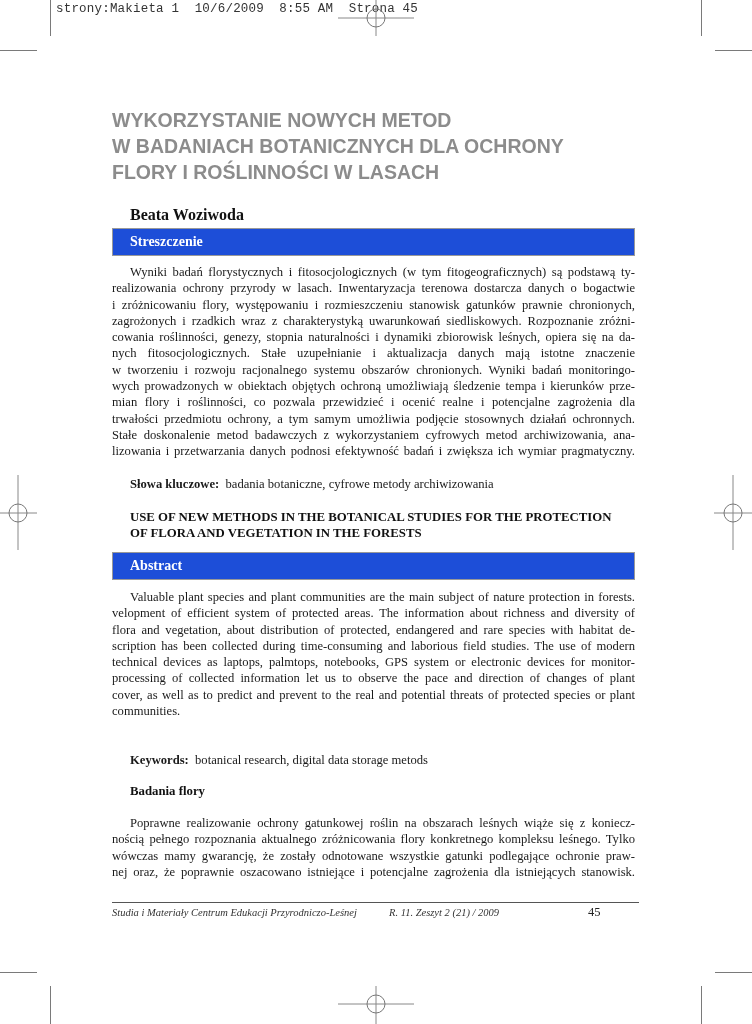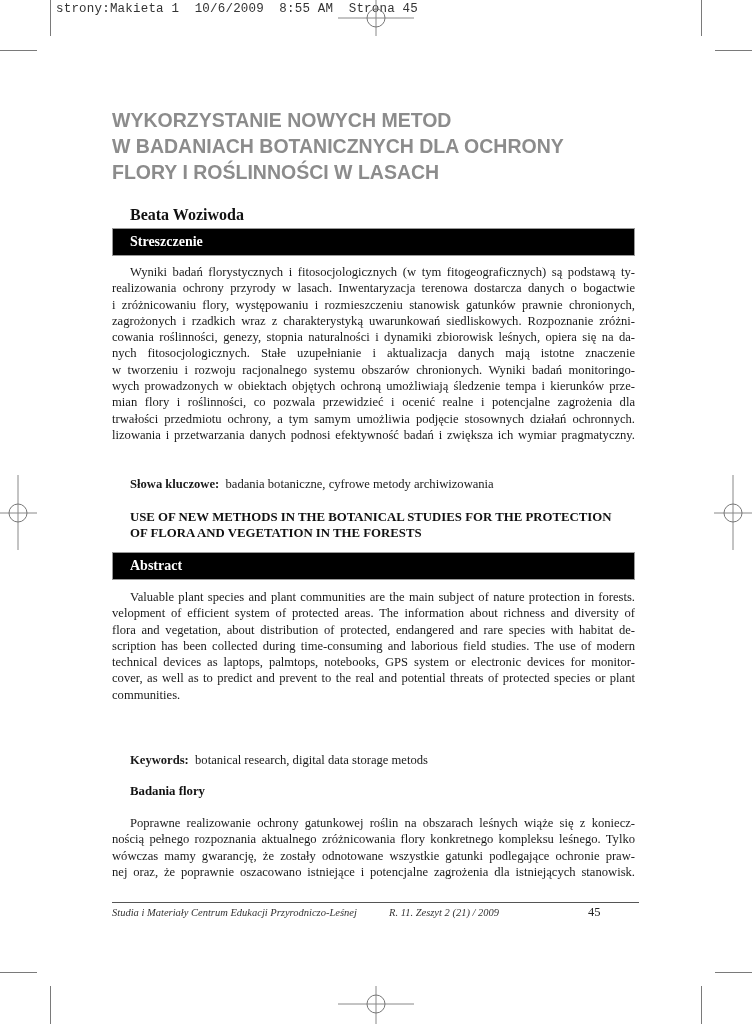--- a/index.html
+++ b/index.html
@@ -10,21 +10,21 @@
 
     .crop { position: absolute; background: #7a7a7a; }
     .reg { position: absolute; }
     .reg svg { display: block; }
 
     .title { position: absolute; left: 112px; top: 107px; width: 540px; font-family: "Liberation Sans", sans-serif; font-weight: bold; font-size: 19.5px; line-height: 26px; color: #8c8c8c; letter-spacing: 0px; }
     .title div { white-space: nowrap; }
 
     .author { position: absolute; left: 130px; top: 198px; font-size: 16px; font-weight: bold; color: #111; margin-top: 8px; }
 
-    .bar { position: absolute; left: 112px; width: 523px; height: 28px; background: #000000; border: 1px solid #999; box-sizing: border-box; }
+    .bar { position: absolute; left: 112px; width: 523px; height: 28px; background: #1d4ed8; border: 1px solid #999; box-sizing: border-box; }
     .bar span { position: absolute; left: 17px; top: 5px; font-size: 14px; font-weight: bold; color: #ffffff; }
 
     .para { position: absolute; left: 112px; width: 523px; font-size: 12.6px; line-height: 16.3px; text-align: justify; color: #1a1a1a; }
     .para .ln { display: block; text-align: justify; text-align-last: justify; white-space: nowrap; height: 16.3px; }
     .para .ln.last { text-align-last: left; }
     .para .ln.ind { padding-left: 18px; }
     .kw { position: absolute; left: 130px; font-size: 12.6px; color: #1a1a1a; white-space: nowrap; }
     .kw b { font-weight: bold; }
 
     .entitle { position: absolute; left: 130px; top: 509px; font-size: 12.8px; line-height: 16px; font-weight: bold; color: #111; white-space: nowrap; }
@@ -95,20 +95,21 @@
   <span class="ln ind">Wyniki badań florystycznych i fitosocjologicznych (w tym fitogeograficznych) są podstawą ty-</span>
   <span class="ln">realizowania ochrony przyrody w lasach. Inwentaryzacja terenowa dostarcza danych o bogactwie</span>
   <span class="ln">i zróżnicowaniu flory, występowaniu i rozmieszczeniu stanowisk gatunków prawnie chronionych,</span>
   <span class="ln">zagrożonych i rzadkich wraz z charakterystyką uwarunkowań siedliskowych. Rozpoznanie zróżni-</span>
   <span class="ln">cowania roślinności, genezy, stopnia naturalności i dynamiki zbiorowisk leśnych, opiera się na da-</span>
   <span class="ln">nych fitosocjologicznych. Stałe uzupełnianie i aktualizacja danych mają istotne znaczenie</span>
   <span class="ln">w tworzeniu i rozwoju racjonalnego systemu obszarów chronionych. Wyniki badań monitoringo-</span>
   <span class="ln">wych prowadzonych w obiektach objętych ochroną umożliwiają śledzenie tempa i kierunków prze-</span>
   <span class="ln">mian flory i roślinności, co pozwala przewidzieć i ocenić realne i potencjalne zagrożenia dla</span>
   <span class="ln">trwałości przedmiotu ochrony, a tym samym umożliwia podjęcie stosownych działań ochronnych.</span>
+  <span class="ln">Stałe doskonalenie metod badawczych z wykorzystaniem cyfrowych metod archiwizowania, ana-</span>
   <span class="ln">lizowania i przetwarzania danych podnosi efektywność badań i zwiększa ich wymiar pragmatyczny.</span>
 </div>
 
 <div class="kw" style="top:477px;">
   <b>Słowa kluczowe:</b>&nbsp;
   <span>badania botaniczne, cyfrowe metody archiwizowania</span>
 </div>
 
 <div class="entitle">
   <div>USE OF NEW METHODS IN THE BOTANICAL STUDIES FOR THE PROTECTION</div>
@@ -118,20 +119,21 @@
 <div class="bar" style="top:552px;">
   <span>Abstract</span>
 </div>
 
 <div class="para" style="top:589px;">
   <span class="ln ind">Valuable plant species and plant communities are the main subject of nature protection in forests.</span>
   <span class="ln">velopment of efficient system of protected areas. The information about richness and diversity of</span>
   <span class="ln">flora and vegetation, about distribution of protected, endangered and rare species with habitat de-</span>
   <span class="ln">scription has been collected during time-consuming and laborious field studies. The use of modern</span>
   <span class="ln">technical devices as laptops, palmtops, notebooks, GPS system or electronic devices for monitor-</span>
+  <span class="ln">processing of collected information let us to observe the pace and direction of changes of plant</span>
   <span class="ln">cover, as well as to predict and prevent to the real and potential threats of protected species or plant</span>
   <span class="ln last">communities.</span>
 </div>
 
 <div class="kw" style="top:753px;">
   <b>Keywords:</b>&nbsp;
   <span>botanical research, digital data storage metods</span>
 </div>
 
 <div class="sub">Badania flory</div>

